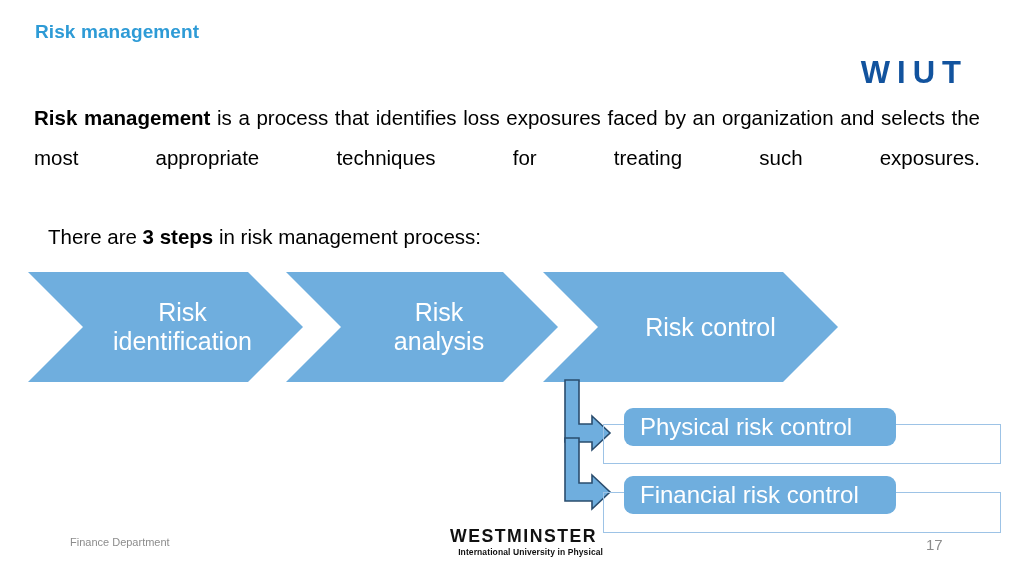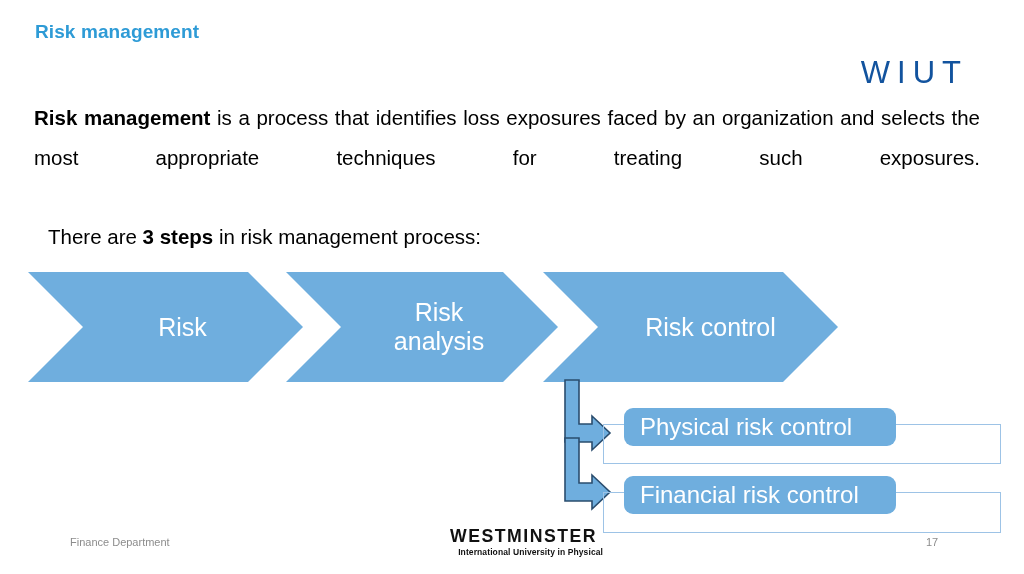--- a/index.html
+++ b/index.html
@@ -13,21 +13,21 @@
   
   #slide-title{
     position:absolute;left:35px;top:21px;
     font-size:19px;font-weight:bold;color:#2E9BD6;
     letter-spacing:0.1px;white-space:nowrap;
   }
 
   
   #wiut-logo{
     position:absolute;right:56px;top:57px;
-    font-size:31px;font-weight:normal;color:#12539E;
+    font-size:31px;font-weight:bold;color:#12539E;
     letter-spacing:7px;line-height:1;
   }
 
   
   #body-paragraph{
     position:absolute;left:34px;top:98px;width:946px;
     font-size:20.5px;line-height:40px;
     text-align:justify;text-justify:inter-word;color:#000;
   }
   #body-paragraph b{font-weight:bold;}
@@ -88,21 +88,21 @@
     transform:scaleX(0.93);transform-origin:center;
     white-space:nowrap;
   }
   #footer-logo .wm-sub{
     font-size:8.5px;font-weight:bold;color:#111;
     letter-spacing:0.1px;line-height:11px;margin-top:1px;
     white-space:nowrap;
   }
   #footer-page{
     position:absolute;left:926px;top:536px;
-    font-size:11px;color:#8C8C8C;
+    font-size:15px;color:#8C8C8C;
   }
 </style>
 </head>
 <body>
 
 <div class="slide">
 
   <div id="slide-title">Risk management</div>
 
   <div id="wiut-logo">WIUT</div>
@@ -110,20 +110,21 @@
   <div id="body-paragraph"><b>Risk management</b><span> is a process that identifies loss exposures faced by an organization and selects the most appropriate techniques for treating such exposures.</span></div>
 
   <div id="steps-line"><span>There are </span><b>3 steps</b><span> in risk management process:</span></div>
 
   <div class="chev-wrap" id="chev-1">
     <svg class="chev-svg" width="275" height="110" viewBox="0 0 275 110">
       <polygon points="0,0 220,0 275,55 220,110 0,110 55,55" fill="#6FAEDE"></polygon>
     </svg>
     <div class="chev-label">
       <span>Risk</span>
+      <span>identification</span>
     </div>
   </div>
 
   <div class="chev-wrap" id="chev-2">
     <svg class="chev-svg" width="272" height="110" viewBox="0 0 272 110">
       <polygon points="0,0 217,0 272,55 217,110 0,110 55,55" fill="#6FAEDE"></polygon>
     </svg>
     <div class="chev-label">
       <span>Risk</span>
       <span>analysis</span>

